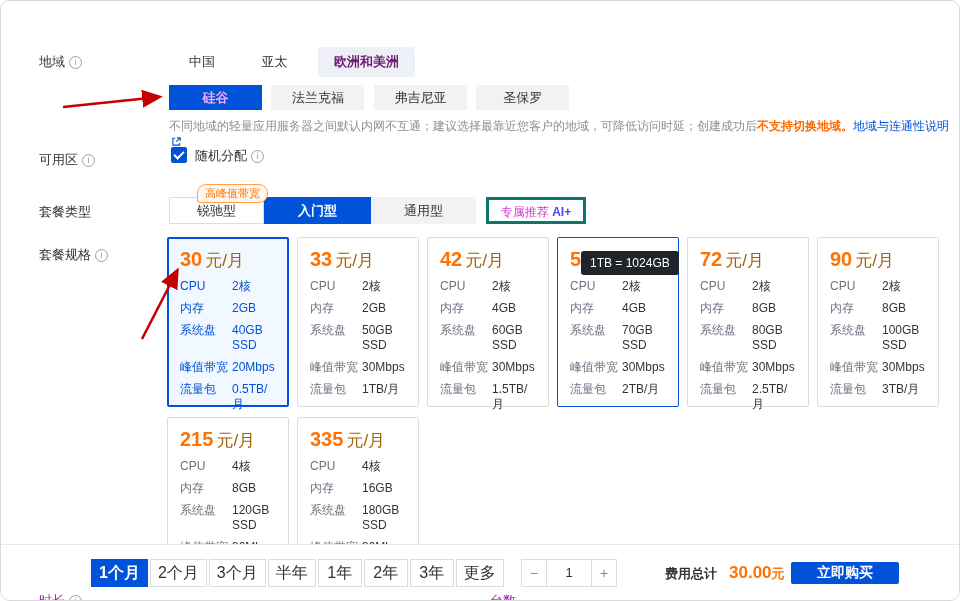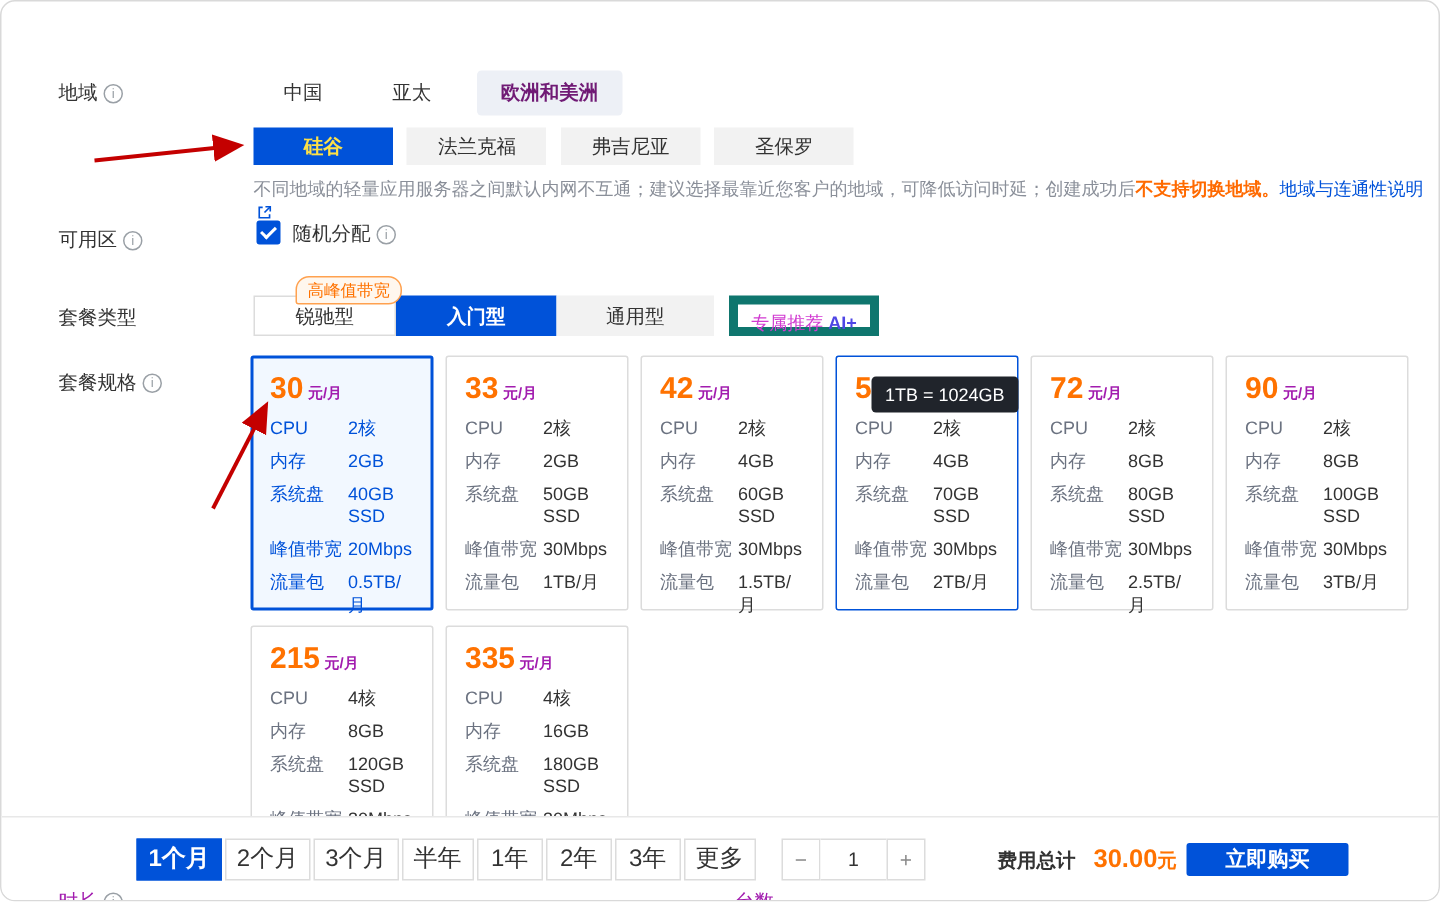--- a/index.html
+++ b/index.html
@@ -17,49 +17,49 @@
   .info::after { content:"i"; }
 
   
   .region-tabs { position:absolute; left:172px; top:46px; }
   .rtab { display:inline-block; padding:6px 16px; margin-right:10px; font-size:13px; color:#333; border-radius:3px; cursor:pointer;font-family:Liberation Mono, monospace; }
   .rtab.active { background:#edf0f6; color:#701a75; font-weight:bold; }
 
   
   .region-opts { position:absolute; left:168px; top:84px; }
   .ropt { display:inline-block; width:93px; height:25px; line-height:25px; text-align:center; background:#f2f2f2; color:#333; font-size:13px; margin-right:5px; cursor:pointer; }
-  .ropt.active { background:#0052d9; color:#fde047; font-weight:bold; }
+  .ropt.active { background:#0052d9; color:#f0abfc; font-weight:bold; }
 
   .region-note { position:absolute; left:168px; top:117px; font-size:12px; color:#8a8f99; }
   .warn { color:#ff6a00; font-weight:bold; }
 
   
   .zone-row { position:absolute; left:170px; top:146px; font-size:13px; color:#333; cursor:pointer; }
   .checkbox { display:inline-block; width:16px; height:16px; background:#0052d9; border-radius:2px; position:relative; vertical-align:-3px; margin-right:8px; }
   .checkbox::after { content:""; position:absolute; left:5px; top:2px; width:4px; height:8px; border:solid #fff; border-width:0 2px 2px 0; transform:rotate(45deg); }
 
   
   .badge { position:absolute; left:196px; top:183px; font-size:11px; color:#ff7200; background:#fff7ee; border:1px solid #ffa14f; border-radius:9px 9px 9px 2px; padding:1px 7px; z-index:2; }
   .type-tabs { position:absolute; left:168px; top:196px; }
   .ttab { display:inline-block; height:27px; line-height:27px; text-align:center; font-size:13px; vertical-align:top; cursor:pointer; }
   .t-outline { width:95px; background:#fff; border:1px solid #dcdcdc; line-height:25px; color:#333; }
   .t-active  { width:107px; background:#0052d9; color:#fff; font-weight:bold; }
   .t-gray    { width:105px; background:#f2f2f2; color:#333; }
-  .t-special { width:100px; background:#fff; border:6px solid #0f766e; line-height:25px; margin-left:10px; font-size:12px; }
+  .t-special { width:100px; background:#fff; border:3px solid #0f766e; line-height:25px; margin-left:10px; font-size:12px; }
   .sp-main { color:#d13bd1; }
   .sp-suffix { color:#4f46e5; font-weight:bold; }
 
   
   .cards { position:absolute; left:166px; top:236px; width:790px; display:flex; flex-wrap:wrap; }
   .card { width:122px; height:170px; margin:0 8px 10px 0; background:#fff; border:1px solid #dcdcdc; border-radius:2px; padding:10px 12px; cursor:pointer; }
   .card.selected { border:2px solid #0052d9; background:#f2f8ff; padding:9px 11px; }
   .card.hovered { border:1px solid #0052d9; }
   .price { margin-bottom:4px; }
   .price .num { font-size:20px; font-weight:bold; color:#ff7200; }
-  .price .unit { font-size:10px; font-weight:bold; color:#a21caf; margin-left:3px; }
+  .price .unit { font-size:17px; font-weight:normal; color:#a16207; margin-left:3px; }
   .crow { display:flex; font-size:12px; margin-top:7px; line-height:15px; }
   .cl { width:52px; flex-shrink:0; color:#6b7280; }
   .cv { color:#333; white-space:pre-line; }
   .card.selected .cl, .card.selected .cv { color:#0052d9; }
 
   .tooltip { position:absolute; left:580px; top:250px; background:#20242b; color:#fff; font-size:12px; padding:5px 9px; border-radius:3px; z-index:6; white-space:nowrap;text-align:right; }
 
   
   .bottombar { position:absolute; left:0; right:0; bottom:0; height:56px; background:#fff; border-top:1px solid #e8e8e8; z-index:5; }
   .bb-item { position:absolute; top:50%; transform:translateY(-50%); }

